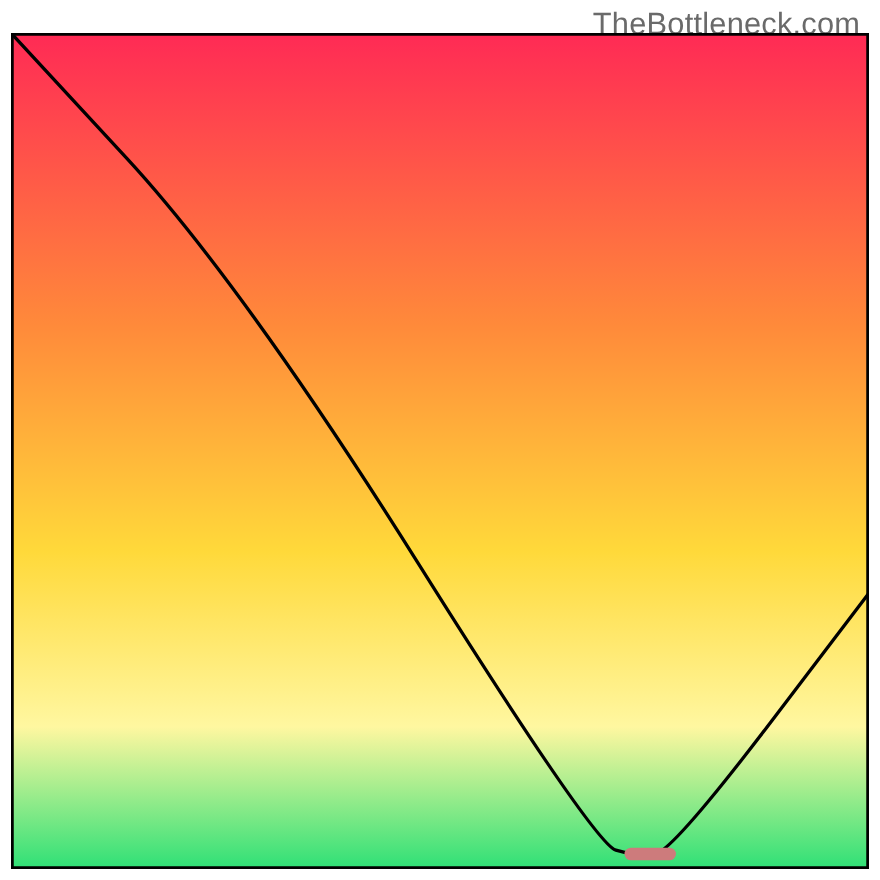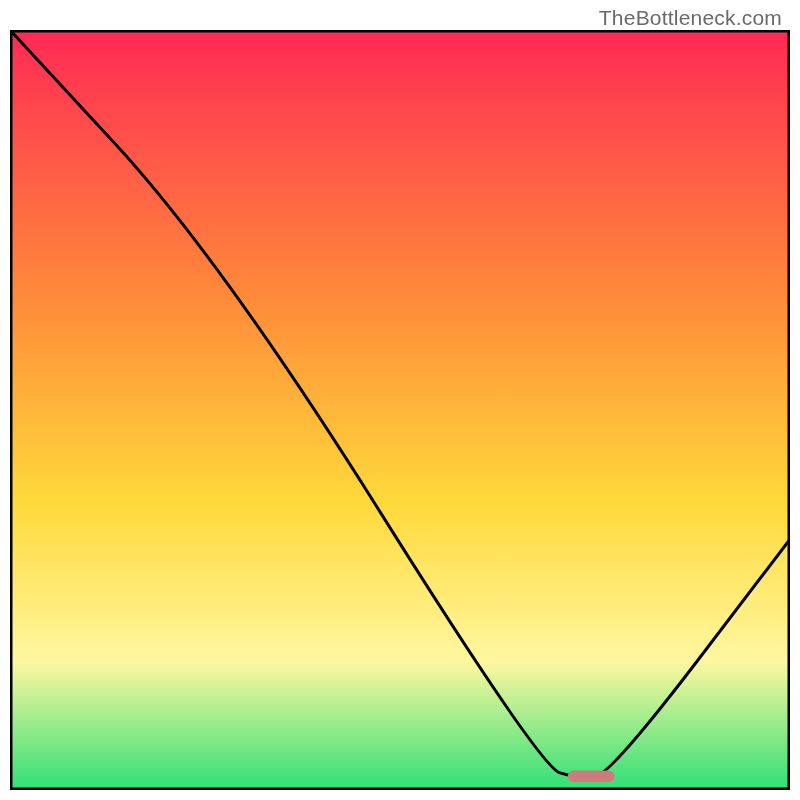--- a/index.html
+++ b/index.html
@@ -9,21 +9,21 @@
     width: 800px;
     height: 800px;
     position: relative;
     font-family: Arial, sans-serif;
   }
   .watermark {
     position: absolute;
     top: 6px;
     right: 18px;
     color: #6a6a6a;
-    font-size: 21px;
+    font-size: 28px;
     font-weight: 500;
     letter-spacing: 0.2px;
   }
   .chart-container {
     position: absolute;
     top: 30px;
     left: 10px;
     width: 780px;
     height: 760px;
   }

